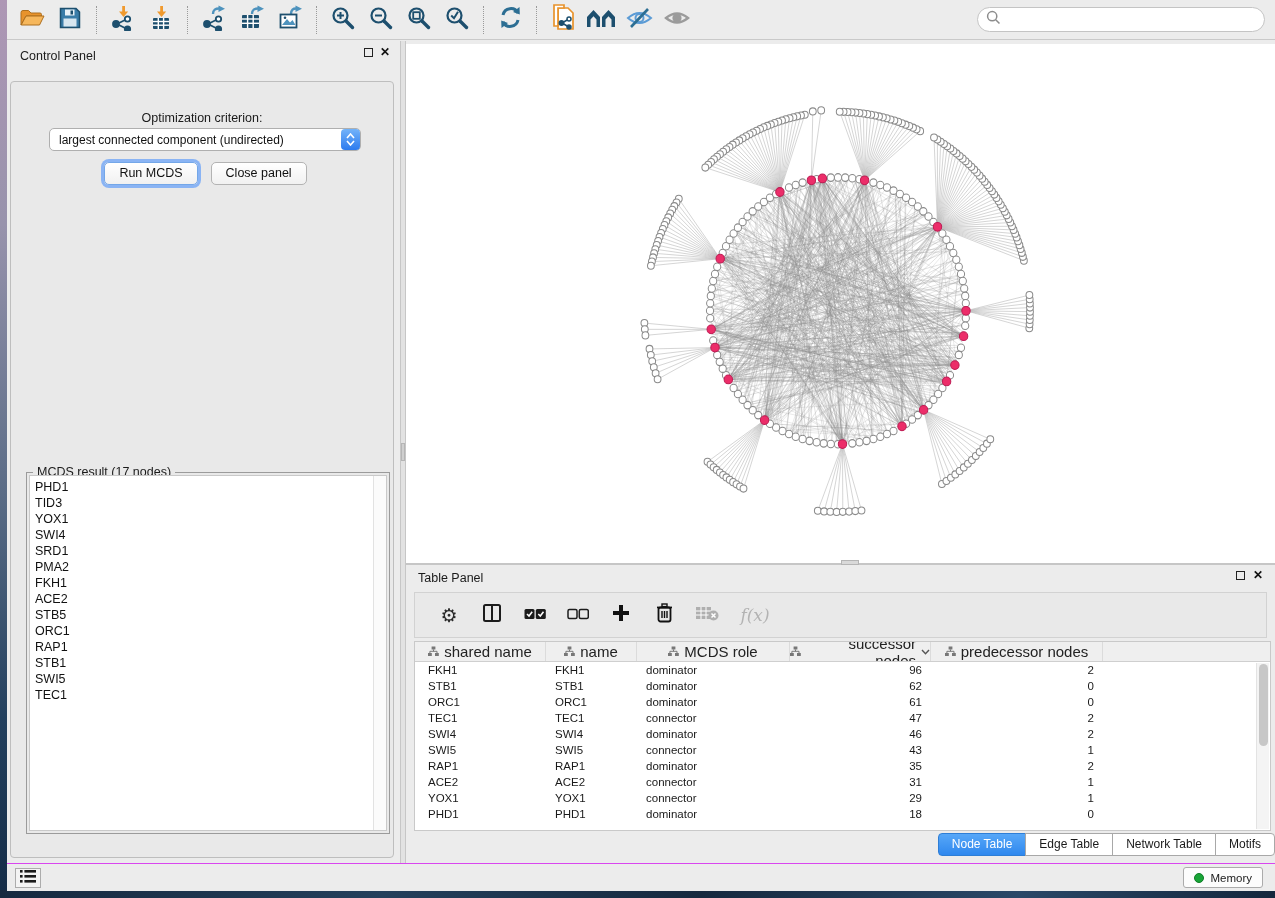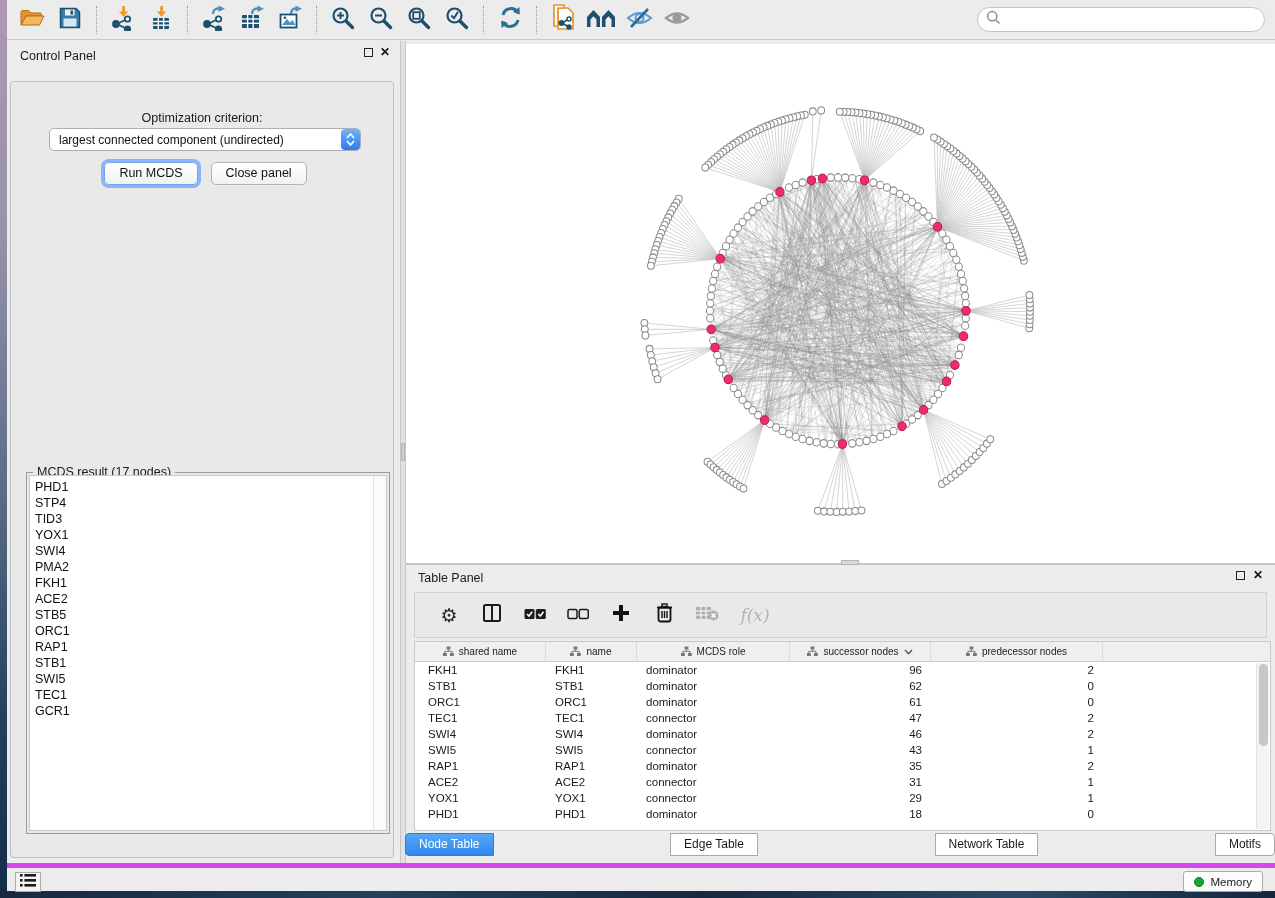--- a/index.html
+++ b/index.html
@@ -88,36 +88,36 @@
   .tp-title { position:absolute; top:6px; left:12px; font-size:12.5px; }
   .tp-winbtns { position:absolute; top:6px; right:12px; display:flex; gap:8px; align-items:center; }
   .tp-toolbar { position:absolute; top:27px; left:8px; right:8px; height:46px; background:#E9E9E9;
                 border:1px solid #D2D2D2; display:flex; align-items:center; gap:19px; padding-left:22px; }
   .tp-tool { display:flex; align-items:center; justify-content:center; width:24px; height:24px; }
   .fx { font-family:"DejaVu Serif",serif; font-style:italic; font-size:17px; color:#B3B3B3; }
 
   .node-table { position:absolute; top:76px; left:8px; right:4px; height:190px; background:#fff;
                 border:1px solid #C9C9C9; overflow:hidden; }
   .nt-head { display:flex; height:20px; background:#EFEFEF; border-bottom:1px solid #CFCFCF; }
-  .nt-hcell { display:flex; align-items:center; justify-content:center; gap:5px; font-size:10px; color:#222;
+  .nt-hcell { display:flex; align-items:center; justify-content:center; gap:5px; font-size:15px; color:#222;
               border-right:1px solid #DBDBDB; overflow:hidden; }
   .nt-hcell svg { flex:none; }
   .nt-body { font-size:11.5px; }
   .nt-row { display:flex; height:16px; align-items:center; }
   .nt-cell { overflow:hidden; white-space:nowrap; }
   .ca { padding-left:13px; } .cb { padding-left:9px; }
   .num { text-align:right; padding-right:9px; }
   .nt-scroll { position:absolute; top:21px; right:1px; bottom:1px; width:13px; background:#F4F4F4; border-left:1px solid #E3E3E3; }
   .nt-thumb { position:absolute; top:1px; left:1.5px; width:9px; height:82px; background:#C7C7C7; border-radius:5px; }
 
-  .tp-tabs { position:absolute; bottom:7px; left:0; right:0; display:flex; justify-content:space-between;gap:16px; }
+  .tp-tabs { position:absolute; bottom:7px; left:0; right:0; display:flex; justify-content:flex-end; }
 
   
   .statusbar { position:absolute; left:0; right:0; bottom:0; height:28px; background:#ECECEC;
-               border-top:5px solid #d946ef; }
+               border-top:1px solid #d946ef; }
   .sb-list { position:absolute; left:8px; top:4px; width:26px; height:20px; background:#F4F4F4;
              border:1px solid #ACACAC; display:flex; align-items:center; justify-content:center; }
   .sb-mem { position:absolute; right:12px; top:3px; height:21px; background:#FCFCFC; border:1px solid #ABABAB;
             border-radius:3px; display:flex; align-items:center; gap:6px; padding:0 10px; font-size:11.5px; }
   .mem-dot { width:10px; height:10px; border-radius:50%; background:#18A437; border:1px solid #0E7D26; }
 </style>
 </head>
 <body>
 
 <div class="screen">
@@ -309,34 +309,33 @@
           </div>
           <div class="btn-row">
             <button class="push-btn focused">Run MCDS</button>
             <button class="push-btn">Close panel</button>
           </div>
           <div class="result-group">
             <div class="rg-legend">MCDS result (17 nodes)</div>
             <div class="rg-list">
               <div class="rg-items">
                   <div>PHD1</div>
-                  <div>STP4</div>
                   <div>TID3</div>
                   <div>YOX1</div>
                   <div>SWI4</div>
+                  <div>SRD1</div>
                   <div>PMA2</div>
                   <div>FKH1</div>
                   <div>ACE2</div>
                   <div>STB5</div>
                   <div>ORC1</div>
                   <div>RAP1</div>
                   <div>STB1</div>
                   <div>SWI5</div>
                   <div>TEC1</div>
-                  <div>GCR1</div>
                 </div>
               <div class="rg-track"></div>
             </div>
           </div>
         </div>
       </div>
 
       <div class="v-split">
           <div class="handle"></div>
         </div>

